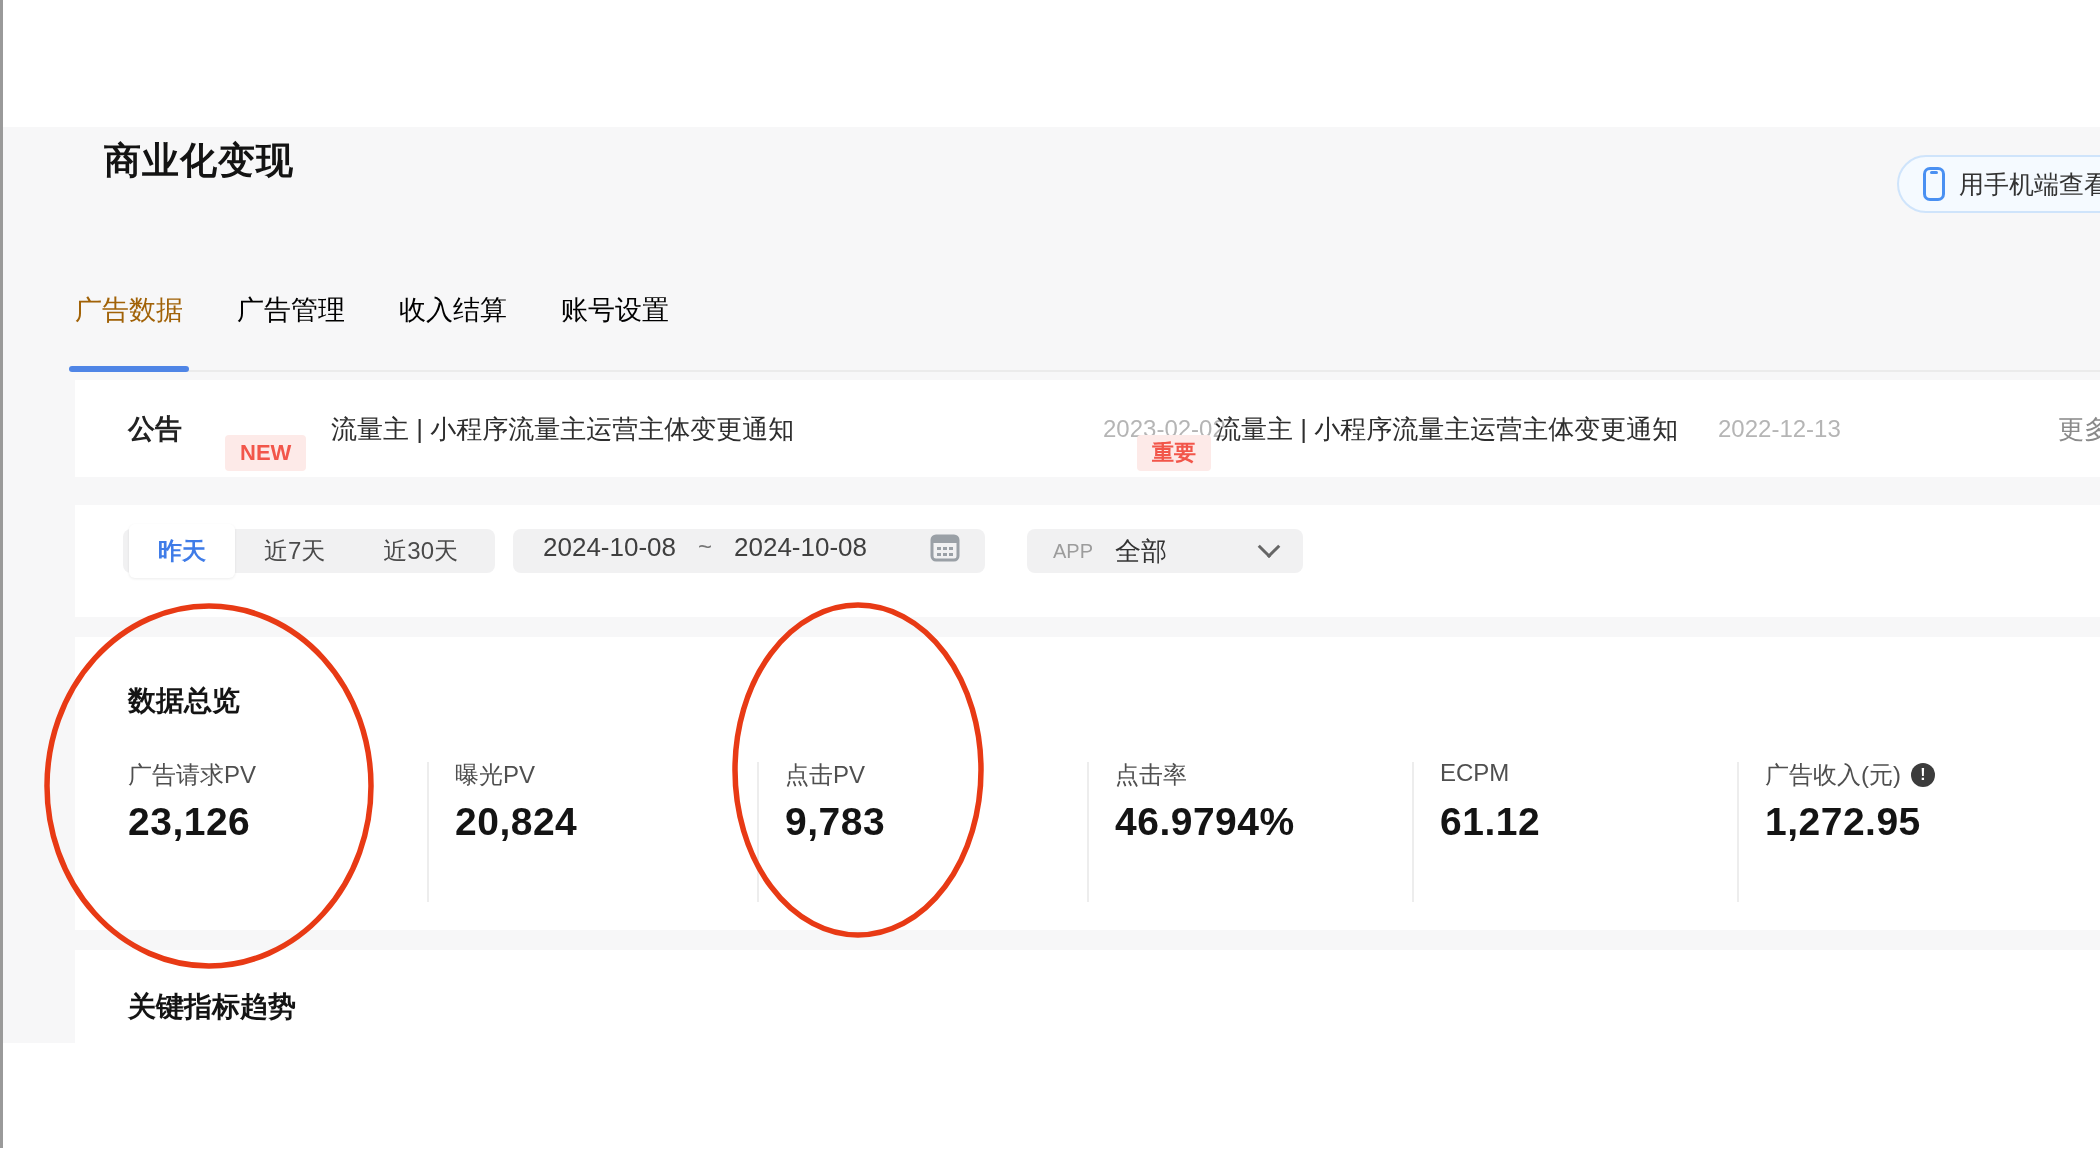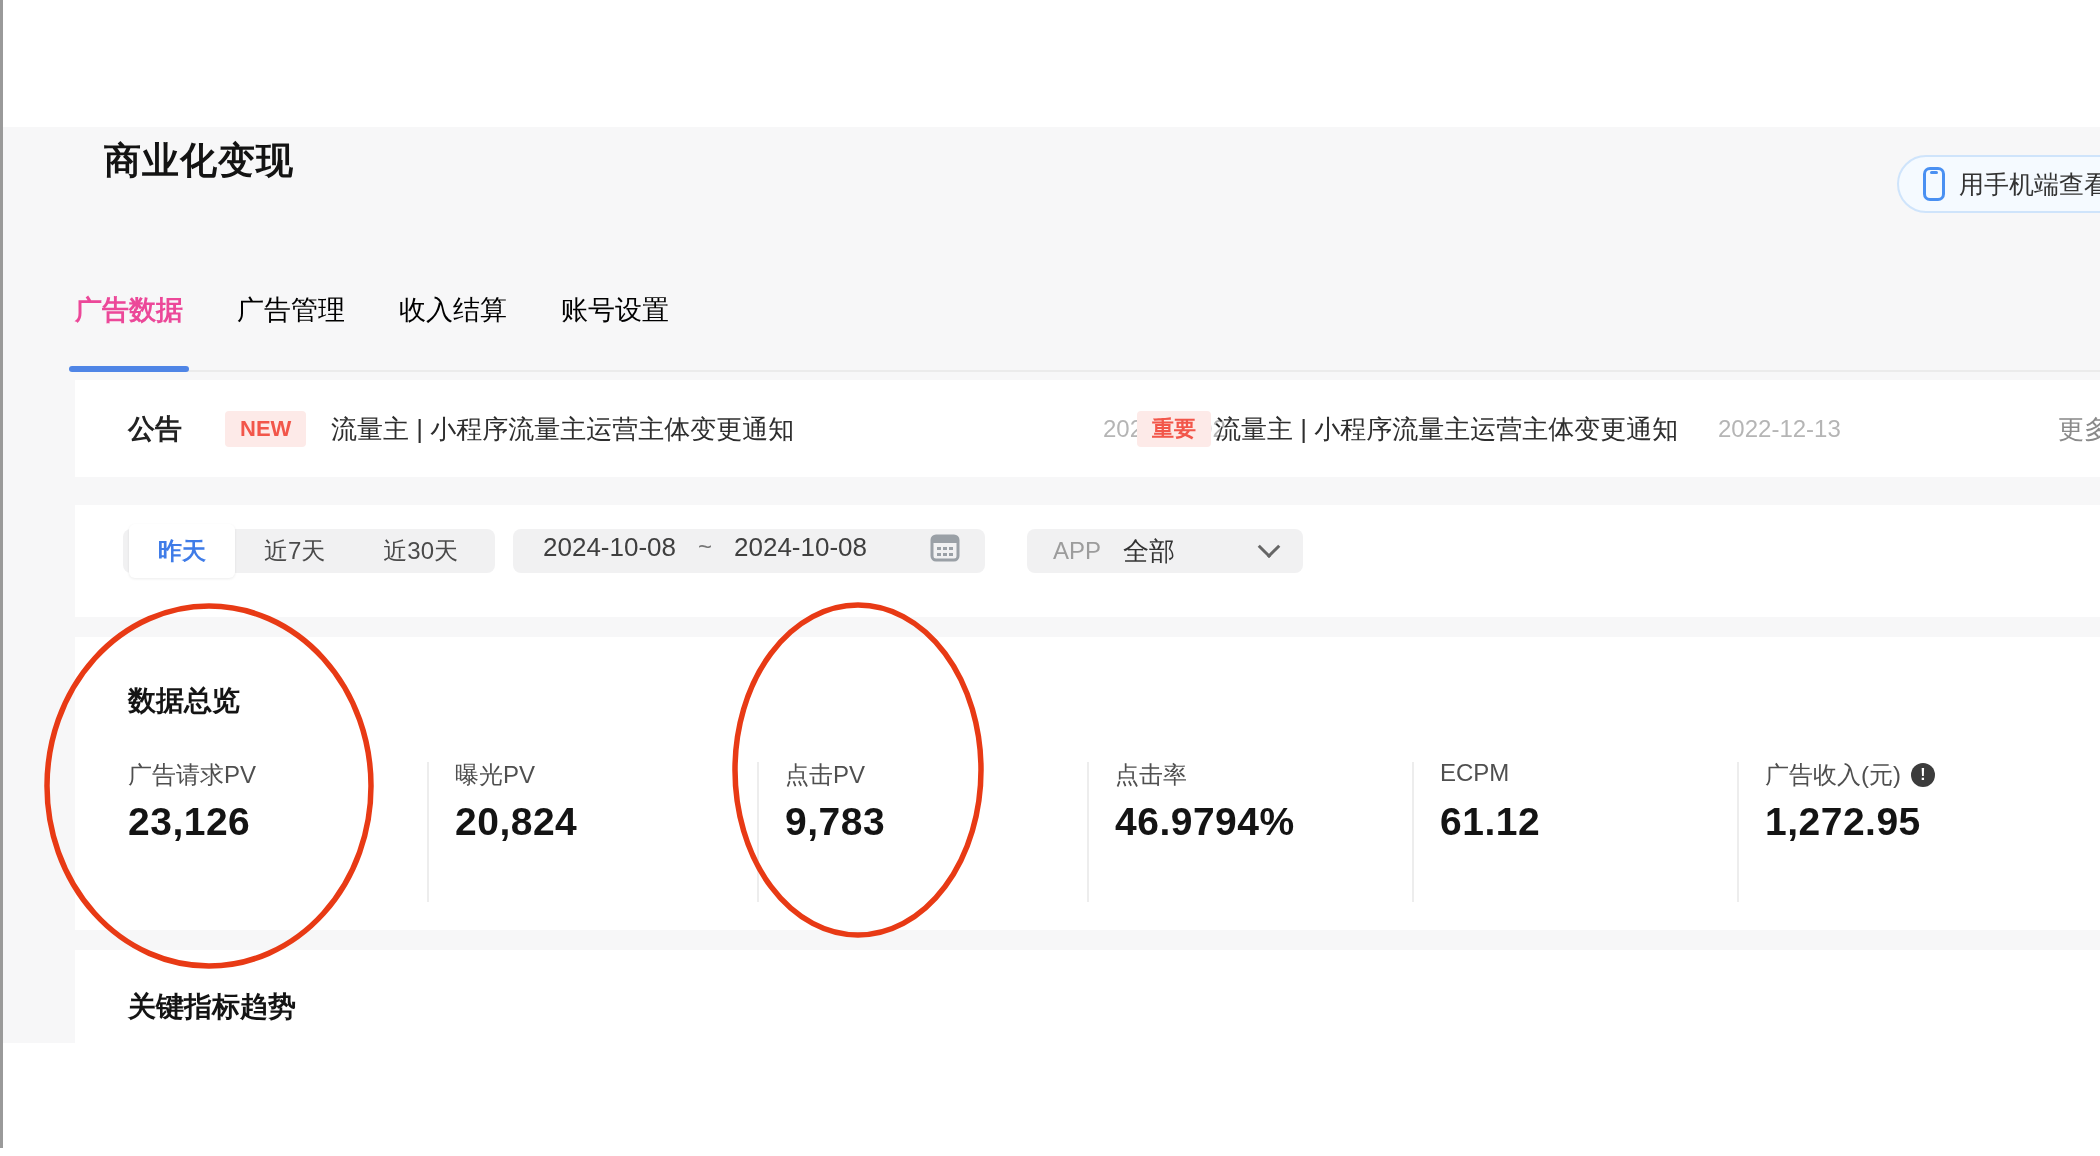--- a/index.html
+++ b/index.html
@@ -44,38 +44,38 @@
   
   .tabs-wrap {
     position: absolute; left: 75px; top: 292px; width: 2025px;
     border-bottom: 2px solid #ebebeb;
     display: flex; gap: 54px;
   }
   .tab {
     font-size: 27px; color: #000000; padding-bottom: 42px; cursor: pointer;
     position: relative; white-space: nowrap;
   }
-  .tab.active { color: #ec4899; font-weight: bold; }
+  .tab.active { color: #a16207; font-weight: normal; }
   .tab.active::after {
     content: ""; position: absolute; left: -6px; right: -6px; bottom: -2px;
     height: 6px; background: #4f85e6; border-radius: 3px;
   }
 
   .card { position: absolute; background: #ffffff; }
   .card-announce { left: 75px; top: 380px; width: 2025px; height: 97px; }
   .card-filter   { left: 75px; top: 505px; width: 2025px; height: 112px; }
   .card-overview { left: 75px; top: 637px; width: 2025px; height: 293px; }
   .card-trend    { left: 75px; top: 950px; width: 2025px; height: 206px; }
 
   
   .ann-item { position: absolute; top: 50%; transform: translateY(-50%); white-space: nowrap; }
   .ann-label { left: 53px; font-size: 27px; font-weight: bold; color: #222; }
   .badge {
     font-size: 22px; font-weight: bold; color: #f2564a; background: #fdeae8;
-    border-radius: 4px; padding: 7px 15px; line-height: 1;
+    border-radius: 4px; padding: 7px 15px; line-height: 1; margin-top: 24px;
   }
   .badge-1 { left: 150px; }
   .badge-2 { left: 1062px; }
   .ann-text { font-size: 26px; color: #2e2e2e; font-weight: 500; cursor: pointer; }
   .ann-text-1 { left: 256px; }
   .ann-text-2 { left: 1140px; }
   .ann-date { font-size: 24px; color: #b5b5b5; }
   .ann-date-1 { left: 1028px; }
   .ann-date-2 { left: 1643px; }
   .ann-more { left: 1970px; font-size: 26px; color: #8a8a8a; cursor: pointer; margin-left: 13px; }
@@ -91,21 +91,21 @@
     cursor: pointer; white-space: nowrap;
   }
   .seg-item.selected {
     background: #ffffff; color: #3f7ce8; font-weight: bold;
     box-shadow: 0 1px 3px rgba(0,0,0,0.08);
   }
   .date-box { left: 438px; width: 472px; padding: 0 24px 8px 30px; font-size: 26px; color: #3f3f3f; cursor: pointer; }
   .date-sep { color: #777; margin: 0 22px; font-size: 24px; }
   .cal-icon { margin-left: auto; display: inline-flex; }
   .app-box { left: 952px; width: 276px; padding: 0 26px; cursor: pointer; }
-  .app-label { font-size: 24px; color: #9c9c9c; }
+  .app-label { font-size: 20px; color: #9c9c9c; }
   .app-value { font-size: 26px; color: #333; margin-left: 22px; }
   .chevron-down {
     margin-left: auto; width: 16px; height: 16px;
     border-right: 3px solid #666; border-bottom: 3px solid #666;
     transform: rotate(45deg) translate(-3px,-3px);
   }
 
   
   .section-title { position: absolute; left: 53px; font-size: 28px; font-weight: bold; color: #141414; }
   .overview-title { top: 45px; }

